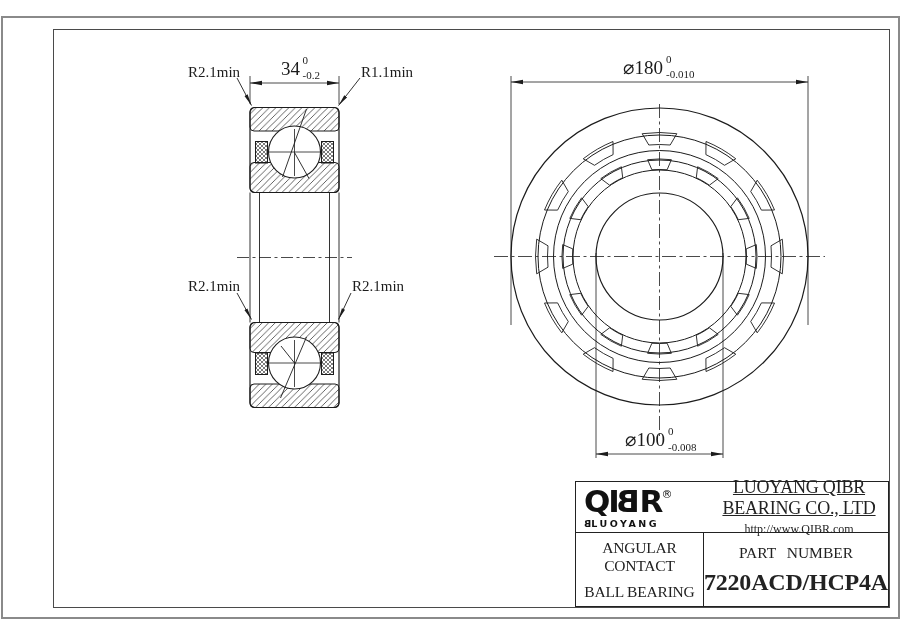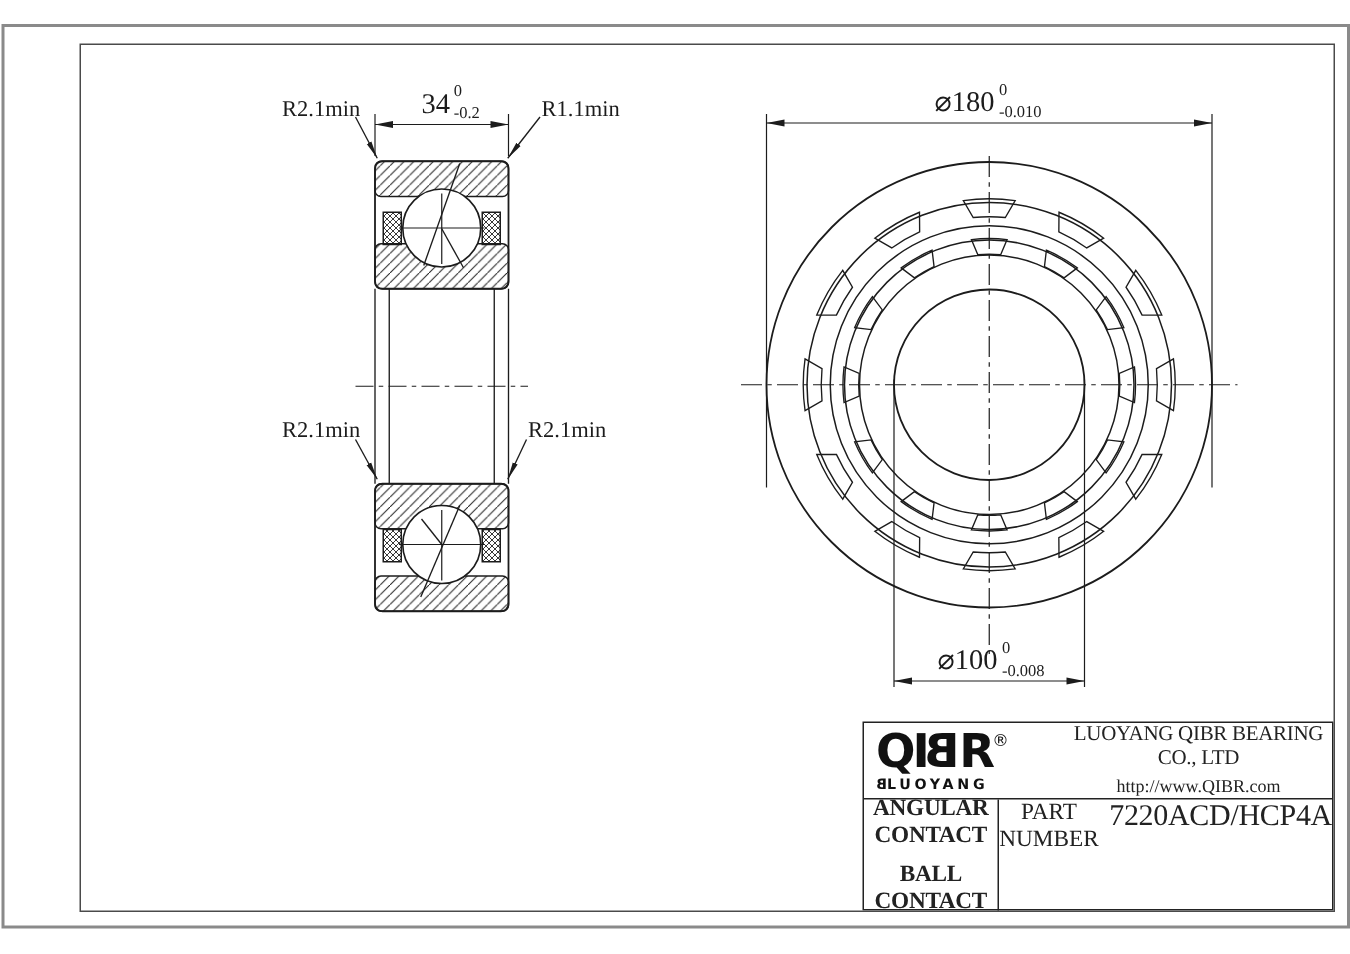--- a/index.html
+++ b/index.html
@@ -21,30 +21,30 @@
   .logo-cell{width:126px;padding-left:8px;line-height:1;}
   .logo-main{font-family:"DejaVu Sans","Liberation Sans",sans-serif;font-weight:900;
              font-size:31px;letter-spacing:-2px;color:#111;white-space:nowrap;}
   .logo-main .mirror{display:inline-block;transform:scaleX(-1);}
   .logo-reg{font-size:11px;vertical-align:14px;letter-spacing:0;
             font-family:"DejaVu Sans",sans-serif;font-weight:400;}
   .logo-sub{font-family:"DejaVu Sans","Liberation Sans",sans-serif;font-weight:700;
             font-size:9.5px;letter-spacing:2.5px;color:#111;margin-top:2px;white-space:nowrap;}
   .logo-sub .mirror{display:inline-block;transform:scaleX(-1);letter-spacing:0;}
   .company-cell{flex:1;text-align:center;}
-  .company-name{font-size:14px;letter-spacing:-0.2px;}
+  .company-name{font-size:18px;letter-spacing:-0.2px;text-decoration:underline;}
   .company-url{font-size:12px;margin-top:3px;}
   .tb-row2{display:flex;height:74px;}
   .prod-cell{width:162.6px;border-right:1.4px solid #222;text-align:center;
-             display:flex;flex-direction:column;justify-content:center;gap:8px;font-weight:bold;}
+             display:flex;flex-direction:column;justify-content:center;gap:8px;}
   .prod-line{font-size:15.5px;letter-spacing:-0.2px;}
-  .part-cell{flex:1;text-align:center;display:flex;flex-direction:row;
+  .part-cell{flex:1;text-align:center;display:flex;flex-direction:column;
              justify-content:center;gap:7px;}
   .part-label{font-size:15.5px;word-spacing:7px;}
-  .part-number{font-size:20px;letter-spacing:-0.2px;}
+  .part-number{font-size:24px;letter-spacing:-0.2px;font-weight:bold;}
 </style>
 </head>
 <body>
 
 <div id="stage">
 
   <div class="frame-outer"></div>
   <div class="frame-inner"></div>
 
   <svg width="900" height="636" viewBox="0 0 900 636">
@@ -192,21 +192,21 @@
         <div class="logo-sub"><span class="mirror">B</span><span>LUOYANG</span></div>
       </div>
       <div class="company-cell">
         <div class="company-name">LUOYANG QIBR BEARING CO., LTD</div>
         <div class="company-url">http://www.QIBR.com</div>
       </div>
     </div>
     <div class="tb-row2">
       <div class="prod-cell">
         <div class="prod-line">ANGULAR CONTACT</div>
-        <div class="prod-line">BALL CONTACT</div>
+        <div class="prod-line">BALL BEARING</div>
       </div>
       <div class="part-cell">
         <div class="part-label">PART NUMBER</div>
         <div class="part-number">7220ACD/HCP4A</div>
       </div>
     </div>
   </div>
 </div>
 
 </body></html>

